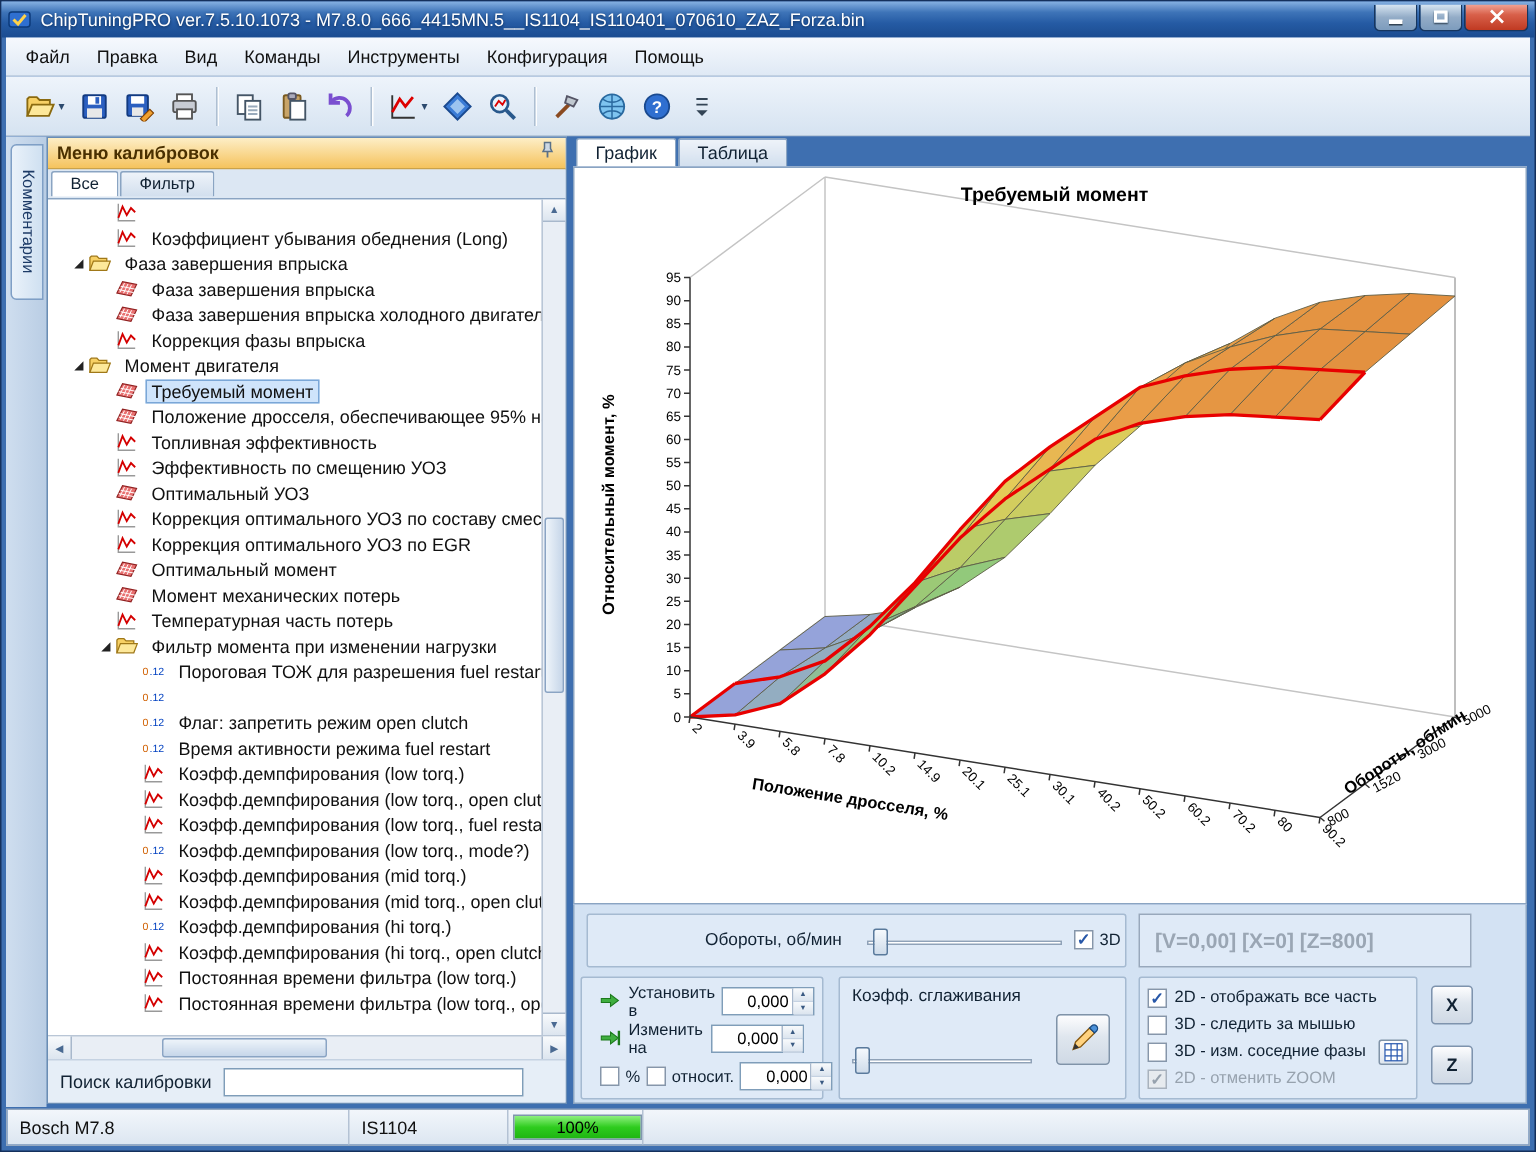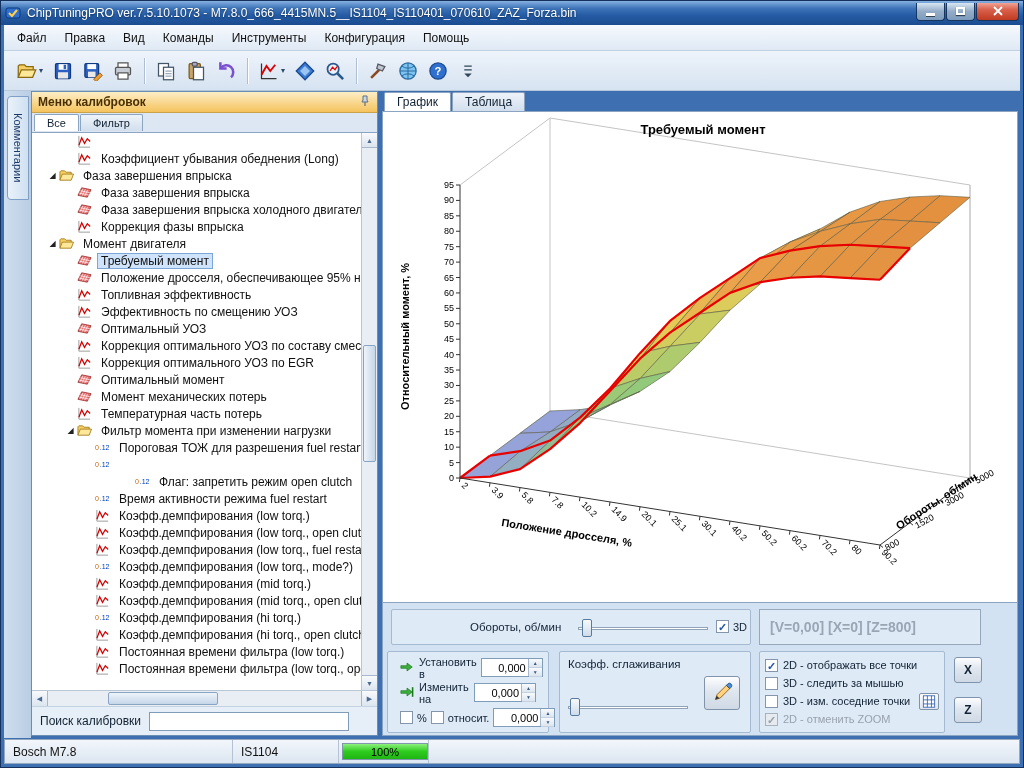--- a/index.html
+++ b/index.html
@@ -471,21 +471,21 @@
             </div>
             <div class="tree-row" style="padding-left: 50px;">
               <span class="expander"></span>
               <span class="tree-icon">
                 <svg viewBox="0 0 16 16" width="15" height="15">
                   <text x="0" y="11" font-size="7.5" fill="#d06000">0</text>
                   <text x="5" y="11" font-size="7.5" fill="#0040c0">.12</text>
                 </svg>
               </span>
             </div>
-            <div class="tree-row" style="padding-left: 50px; margin-left: 40px;">
+            <div class="tree-row" style="padding-left: 50px;">
               <span class="expander"></span>
               <span class="tree-icon">
                 <svg viewBox="0 0 16 16" width="15" height="15">
                   <text x="0" y="11" font-size="7.5" fill="#d06000">0</text>
                   <text x="5" y="11" font-size="7.5" fill="#0040c0">.12</text>
                 </svg>
               </span>
               <span class="tree-label">Флаг: запретить режим open clutch</span>
             </div>
             <div class="tree-row" style="padding-left: 50px;">
@@ -836,29 +836,29 @@
                 <path d="M4 16 l1.5-4.5 L14 3 l3 3 -8.5 8.5 z" fill="#ffd27f" stroke="#8a5a10" stroke-width="0.8"></path>
                 <path d="M14 3 l3 3 1.2-1.2 a1.6 1.6 0 0 0 -3-3 z" fill="#4a90d9" stroke="#1a4a80" stroke-width="0.8"></path>
                 <path d="M4 16 l1.2-3.6 2.4 2.4 z" fill="#333"></path>
               </svg>
             </div>
         </div>
 
         <div class="group opt-group" id="optRows">
             <div class="opt-row">
               <span class="cb">✓</span>
-              <span class="opt-label">2D - отображать все точки</span>
+              <span class="opt-label">2D - отображать все часть</span>
             </div>
             <div class="opt-row">
               <span class="cb"></span>
               <span class="opt-label">3D - следить за мышью</span>
             </div>
             <div class="opt-row">
               <span class="cb"></span>
-              <span class="opt-label">3D - изм. соседние точки</span>
+              <span class="opt-label">3D - изм. соседние фазы</span>
               <span class="grid-btn">
                 <svg viewBox="0 0 16 16" width="14" height="13">
                   <rect x="1" y="1" width="14" height="14" fill="#fff" stroke="#2a5ab0"></rect>
                   <path d="M1 6 h14 M1 11 h14 M6 1 v14 M11 1 v14" stroke="#2a5ab0"></path>
                 </svg>
               </span>
             </div>
             <div class="opt-row disabled">
               <span class="cb disabled">✓</span>
               <span class="opt-label">2D - отменить ZOOM</span>

